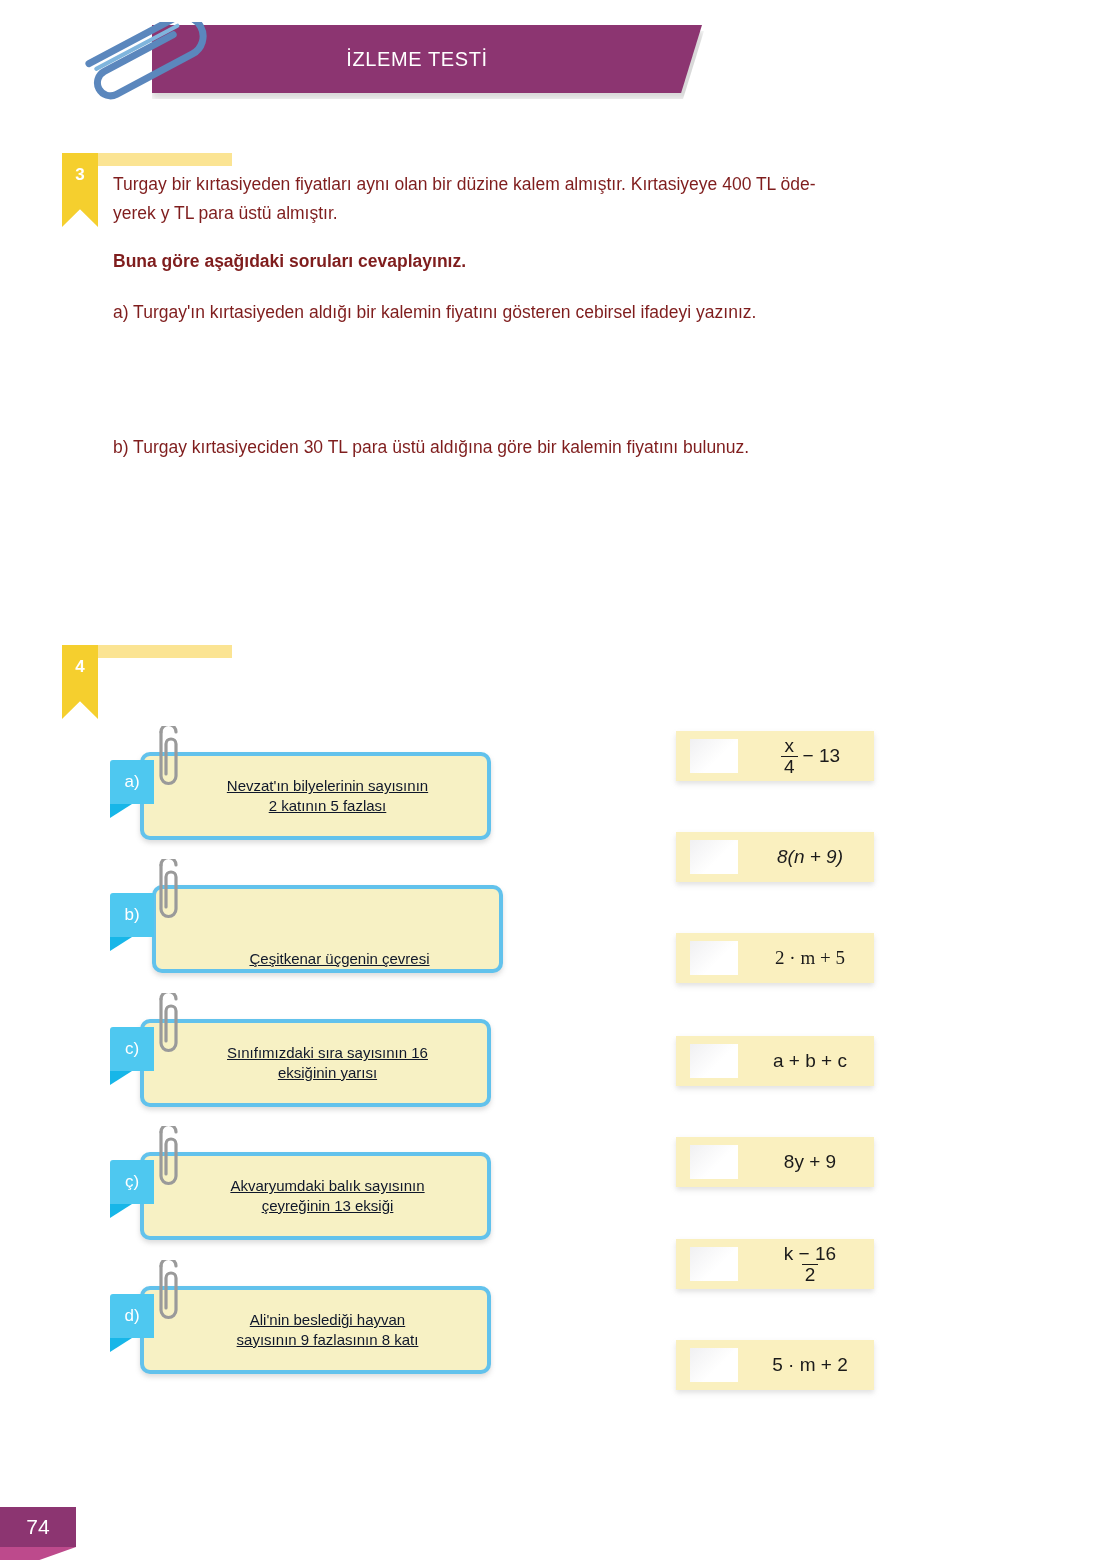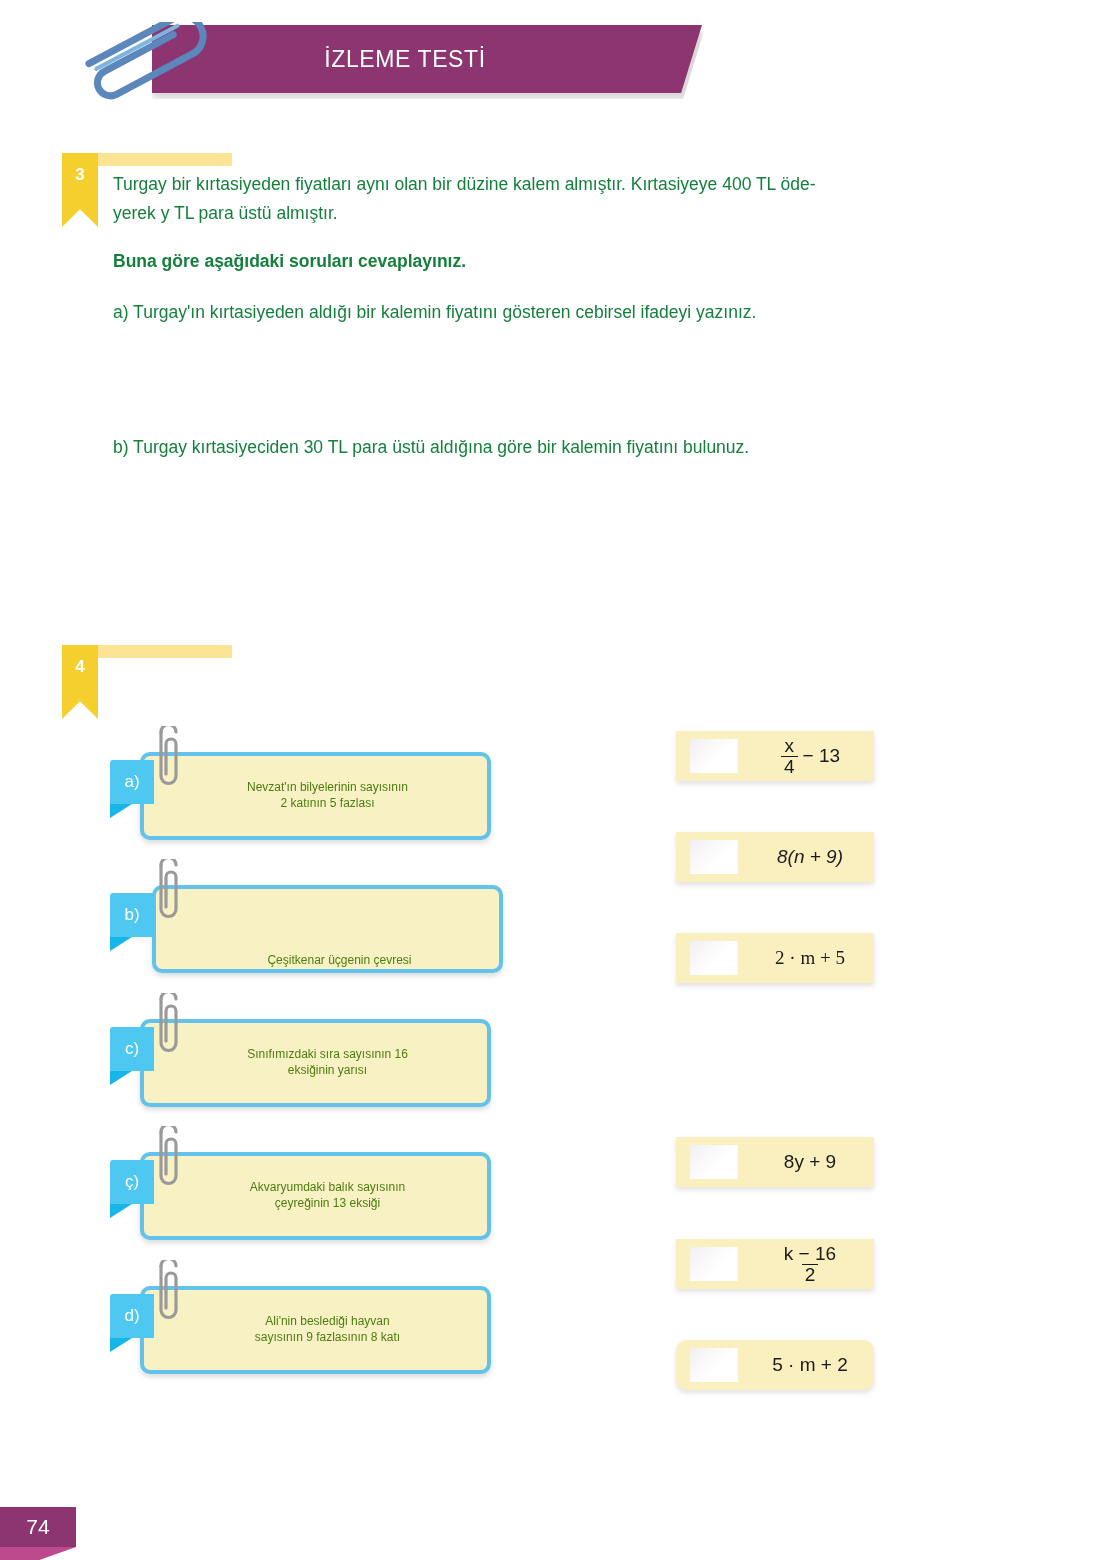--- a/index.html
+++ b/index.html
@@ -20,24 +20,24 @@
     clip-path: polygon(0 0, 100% 0, 96.2% 100%, 0 100%);
   }
   .banner-shadow {
     position: absolute; left: 152px; top: 31px;
     width: 552px; height: 68px;
     background: rgba(120,120,120,0.28);
     clip-path: polygon(0 0, 100% 0, 96.2% 100%, 0 100%);
     filter: blur(3px);
   }
   .banner-title {
-    position: absolute; left: 140px; top: 25px;
+    position: absolute; left: 152px; top: 25px;
     width: 530px; height: 68px;
     display: flex; align-items: center; justify-content: center;
-    color: #ffffff; font-size: 23px; letter-spacing: 0.6px;
+    color: #ffffff; font-size: 20px; letter-spacing: 0.6px;
   }
   
   .clip-header { position: absolute; left: 68px; top: 22px; width: 160px; height: 85px; }
 
   
   .ribbon { position: absolute; width: 36px; height: 74px; }
   .ribbon .flag {
     position: absolute; left: 0; top: 0; width: 36px; height: 74px;
     background: #f5cf2e;
     clip-path: polygon(0 0, 100% 0, 100% 100%, 50% 76%, 0 100%);
@@ -49,35 +49,35 @@
   .ribbon-bar {
     position: absolute; height: 13px; background: #fbe493;
   }
   .ribbon-bar::after {
     content: ""; position: absolute; right: 0; top: 0;
     width: 0; height: 0;
   }
 
   
   .qtext {
-    position: absolute; color: #15803d; font-size: 17.5px; line-height: 1.62;
+    position: absolute; color: #7f1d1d; font-size: 17.5px; line-height: 1.62;
   }
   .qtext.bold { font-weight: bold; }
 
   
   .lbox {
     position: absolute; width: 351px; height: 88px;
     border: 4px solid #62c2ec; border-radius: 10px;
     background: #f7f1c4;
     display: flex; align-items: center; justify-content: center;
     text-align: center;
     box-shadow: 0 3px 5px rgba(140,140,140,0.30);
   }
   .lbox-label {
-    color: #4d7c0f; font-size: 12px; line-height: 1.32; padding: 0 20px 0 44px;
+    color: #0f172a; font-size: 15px; line-height: 1.32; padding: 0 20px 0 44px; text-decoration: underline;
   }
   .ltab {
     position: absolute; width: 44px; height: 44px;
     background: #4ec8f0;
     border-radius: 3px 0 0 0;
   }
   .ltab-fold {
     position: absolute; width: 22px; height: 14px;
     background: #17b6e8;
     clip-path: polygon(0 0, 100% 0, 0 100%);
@@ -247,37 +247,41 @@
   <div class="rbox" style="left:676px; top:832px;font-style:italic;">
     <div class="rslot"></div>
     <div class="rexpr">8(n + 9)</div>
   </div>
 
   <div class="rbox" style="left:676px; top:933px;font-family:Liberation Serif, serif;">
     <div class="rslot"></div>
     <div class="rexpr">2 · m + 5</div>
   </div>
 
+  <div class="rbox" style="left:676px; top:1036px;">
+    <div class="rslot"></div>
+    <div class="rexpr">a + b + c</div>
+  </div>
 
   <div class="rbox" style="left:676px; top:1137px;">
     <div class="rslot"></div>
     <div class="rexpr">8y + 9</div>
   </div>
 
   <div class="rbox" style="left:676px; top:1239px;">
     <div class="rslot"></div>
     <div class="rexpr">
       <span class="frac">
         <span class="num">k − 16</span>
         <span class="den">2</span>
       </span>
     </div>
   </div>
 
-  <div class="rbox" style="left:676px; top:1340px;border-radius:11px;">
+  <div class="rbox" style="left:676px; top:1340px;">
     <div class="rslot"></div>
     <div class="rexpr">5 · m + 2</div>
   </div>
 
   <div class="pagenum-box">74</div>
   <div class="pagenum-tri"></div>
 
 </div>
 
 </body></html>

